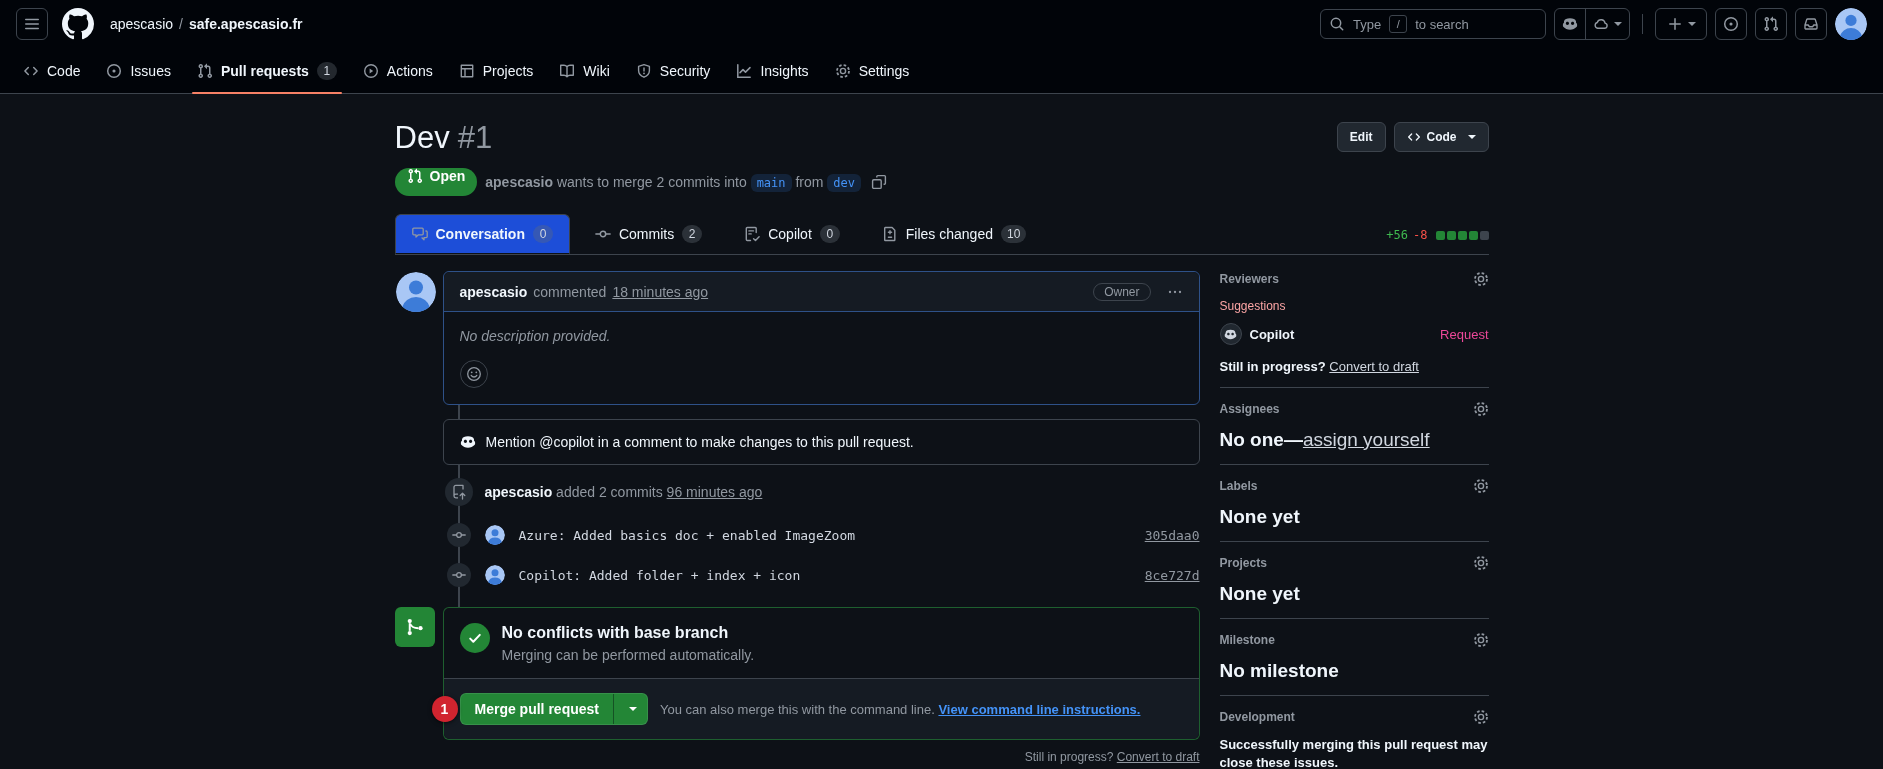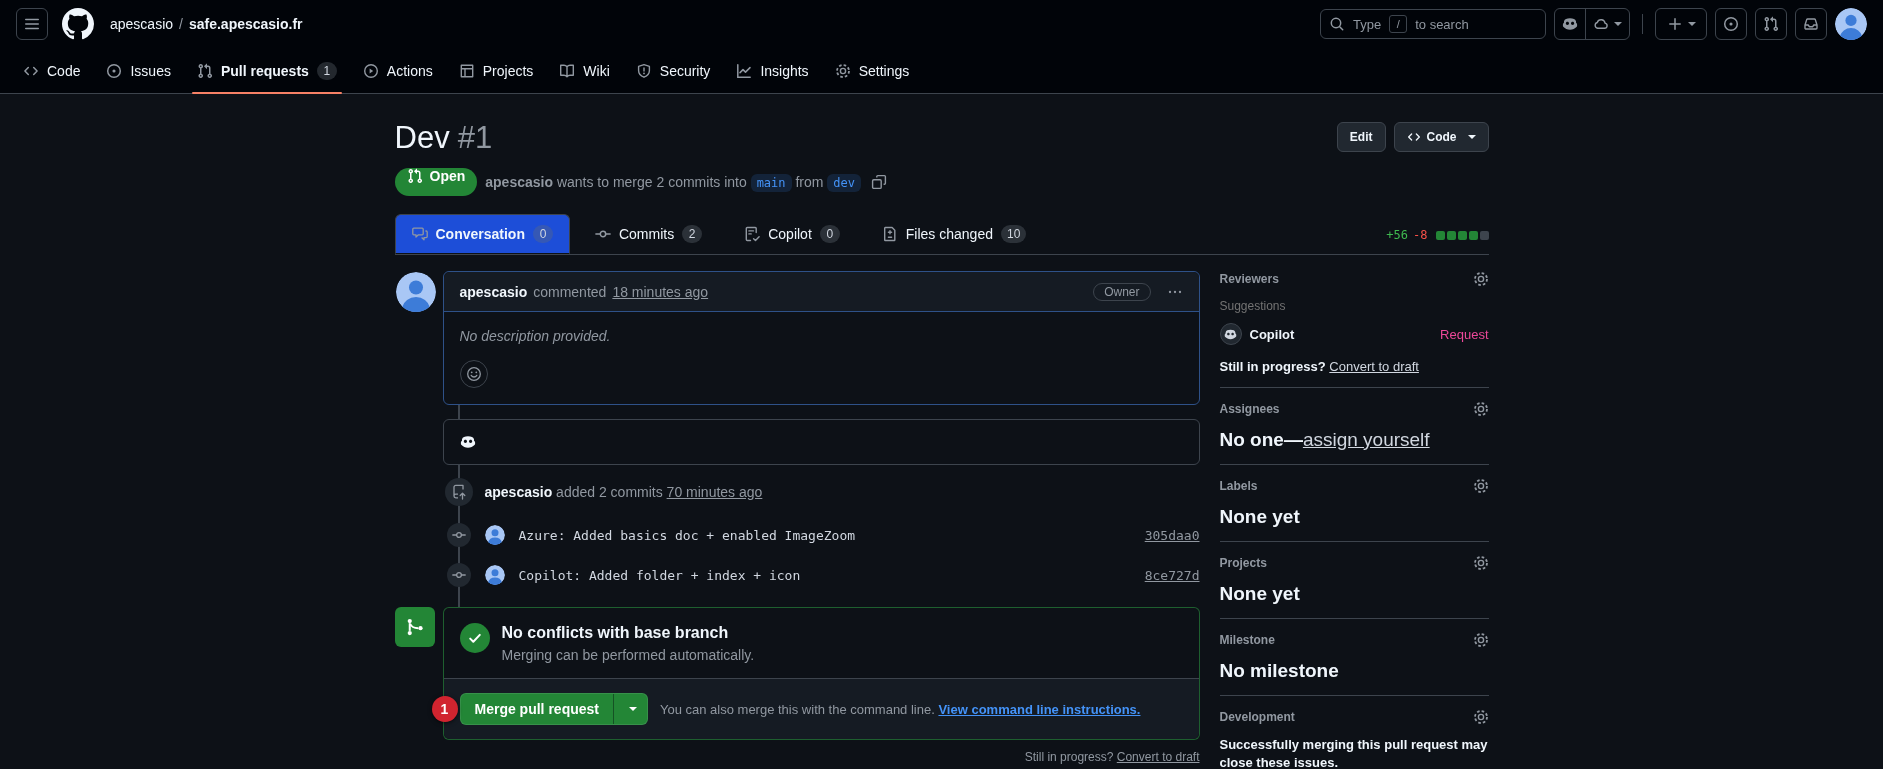--- a/index.html
+++ b/index.html
@@ -138,21 +138,21 @@
   .draft-row { margin-top:10px; text-align:right; font-size:12px; color:#9198a1; }
   .draft-row .lnk { text-decoration:underline; cursor:pointer; }
 
   
   .sidebar { width:269px; margin-left:20px; }
   .sb-section { padding:13px 0; border-bottom:1px solid #3d444d; }
   .sb-section:first-child { padding-top:0; }
   .sb-section:last-child { border-bottom:none; }
   .sb-head { display:flex; align-items:center; justify-content:space-between; color:#9198a1; font-size:12px; font-weight:600; }
   .sb-gear { color:#9198a1; cursor:pointer; display:flex; }
-  .sb-sub { color:#737373; font-size:12px; margin-top:12px; }
+  .sb-sub { color:#fca5a5; font-size:12px; margin-top:12px; }
   .sb-reviewer { display:flex; align-items:center; gap:8px; margin-top:10px; font-size:13px; }
   .sb-reviewer .name { font-weight:700; cursor:pointer; }
   .request { margin-left:auto; color:#ec4899; font-size:13px; cursor:pointer; }
   .copilot-avatar { width:22px; height:22px; border-radius:50%; background:#212830; border:1px solid #3d444d;
     display:flex; align-items:center; justify-content:center; color:#d1d7e0; }
   .copilot-avatar .ic { width:13px; height:13px; }
   .sb-draft { margin-top:14px; font-size:13px; font-weight:600; }
   .sb-draft .lnk { font-weight:400; color:#d1d7e0; text-decoration:underline; cursor:pointer; }
   .sb-value { margin-top:12px; font-size:19px; font-weight:600; color:#f0f6fc; }
   .assign-link { font-weight:400; color:#d1d7e0; text-decoration:underline; cursor:pointer; }
@@ -560,32 +560,33 @@
               </button>
           </div>
         </div>
 
         <div class="copilot-banner">
           <span>
               <svg class="ic">
                 <use href="#i-copilot"></use>
               </svg>
             </span>
+          <span>Mention @copilot in a comment to make changes to this pull request.</span>
         </div>
 
         <div class="tl-event">
           <span class="tl-icon">
               <svg class="ic">
                 <use href="#i-push"></use>
               </svg>
             </span>
           <span>
             <span class="author-b">apescasio</span>
             <span>added 2 commits</span>
-            <span class="u">70 minutes ago</span>
+            <span class="u">96 minutes ago</span>
           </span>
         </div>
 
         <div class="commit-row">
           <span class="commit-icon">
               <svg class="ic" style="width:14px;height:14px">
                 <use href="#i-commit"></use>
               </svg>
             </span>
           <span>

